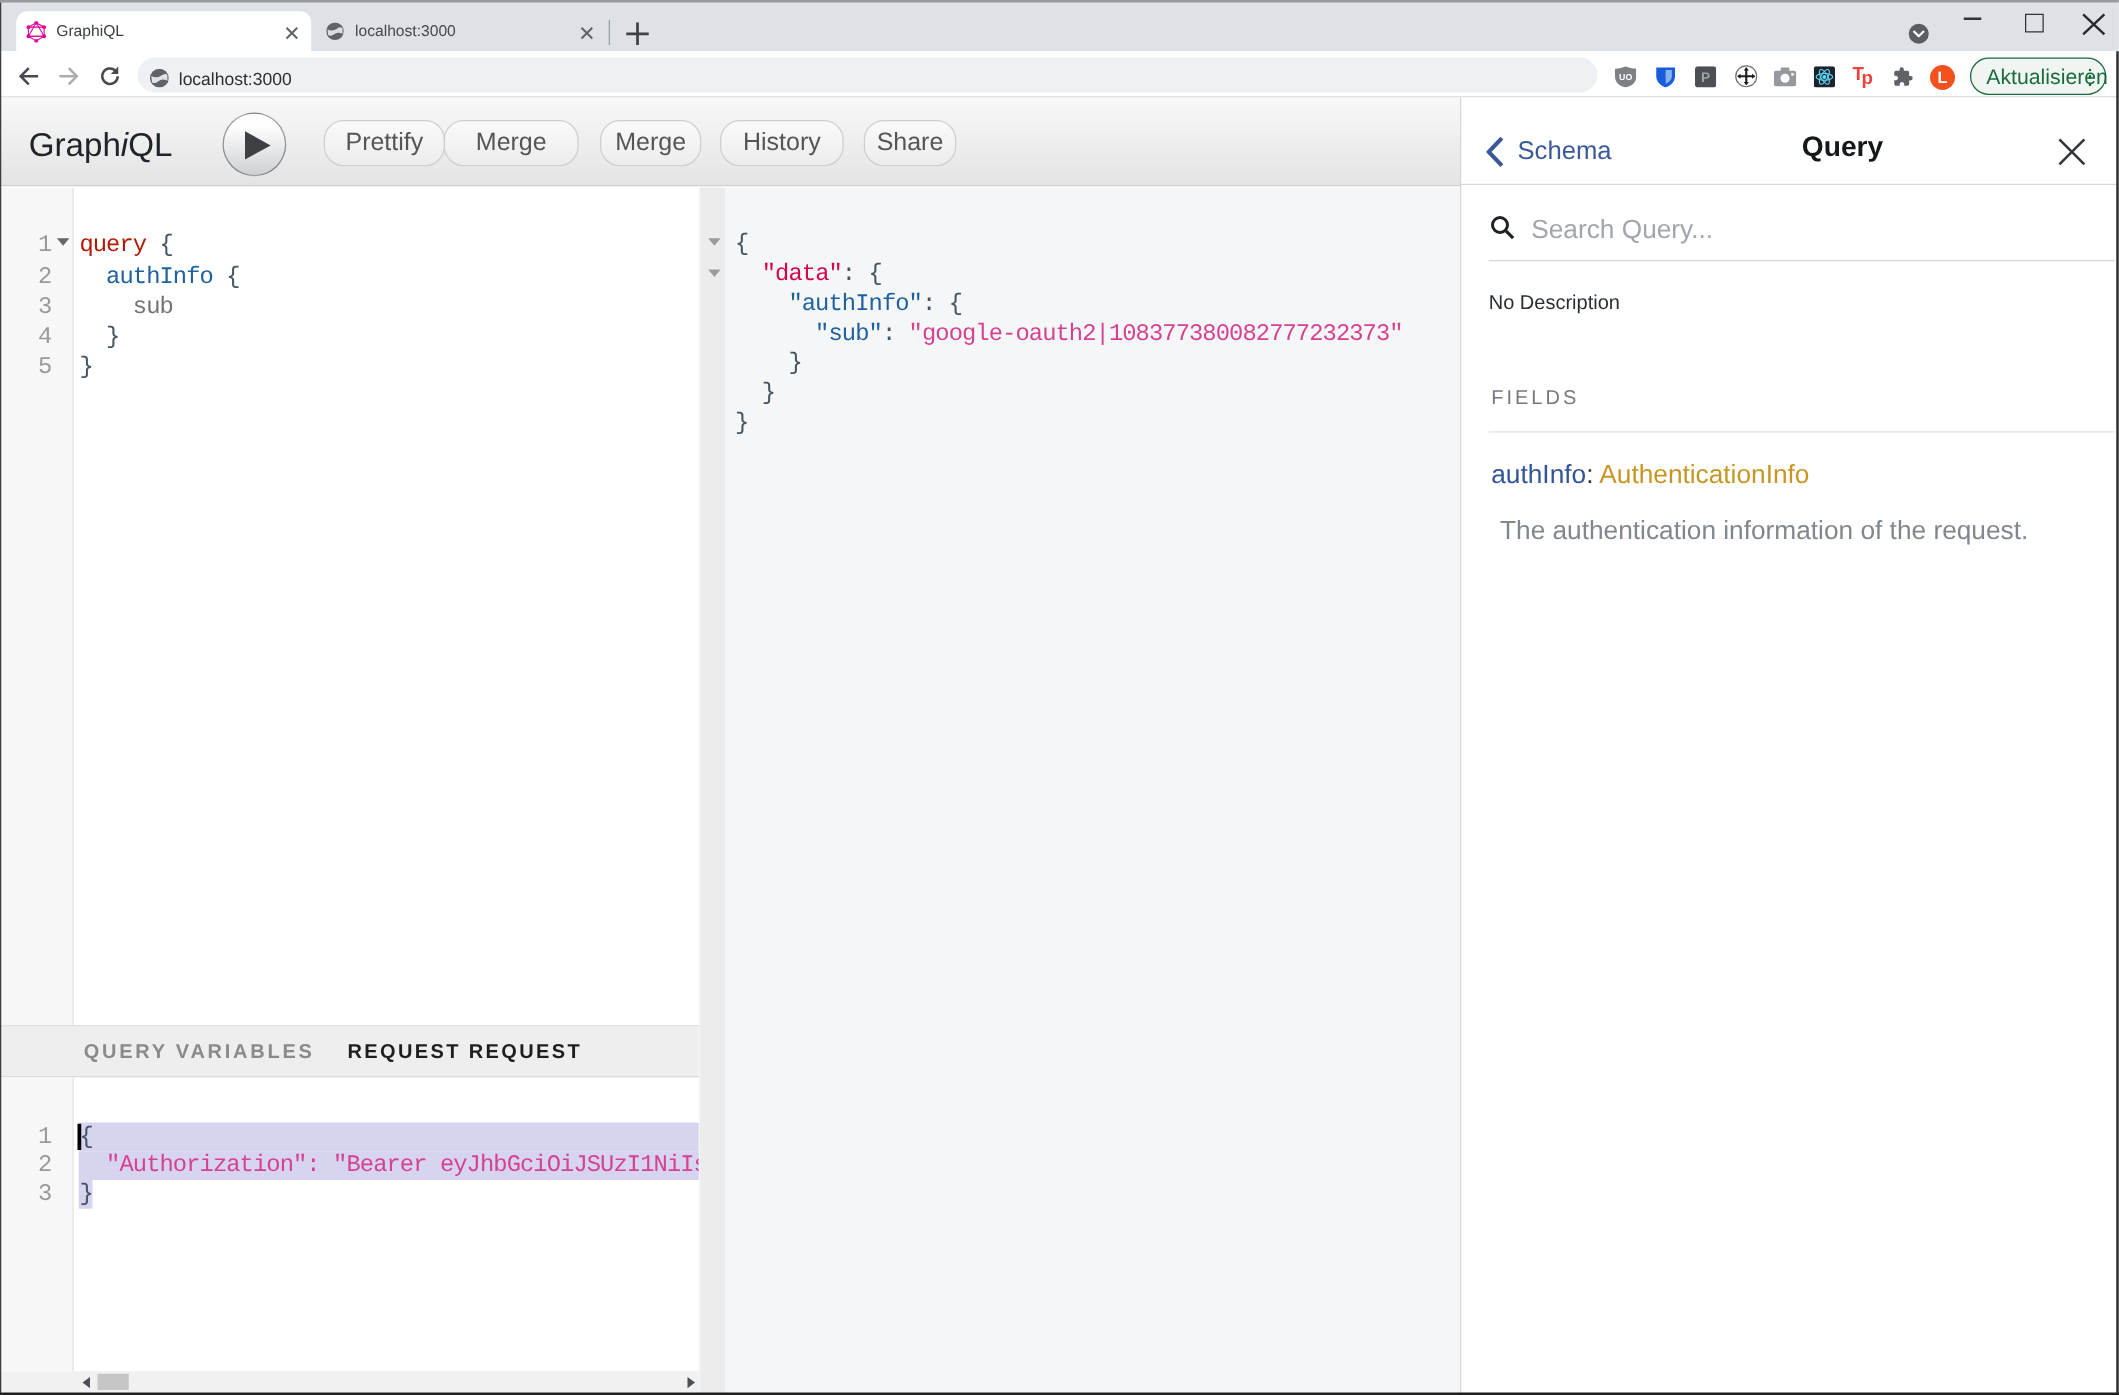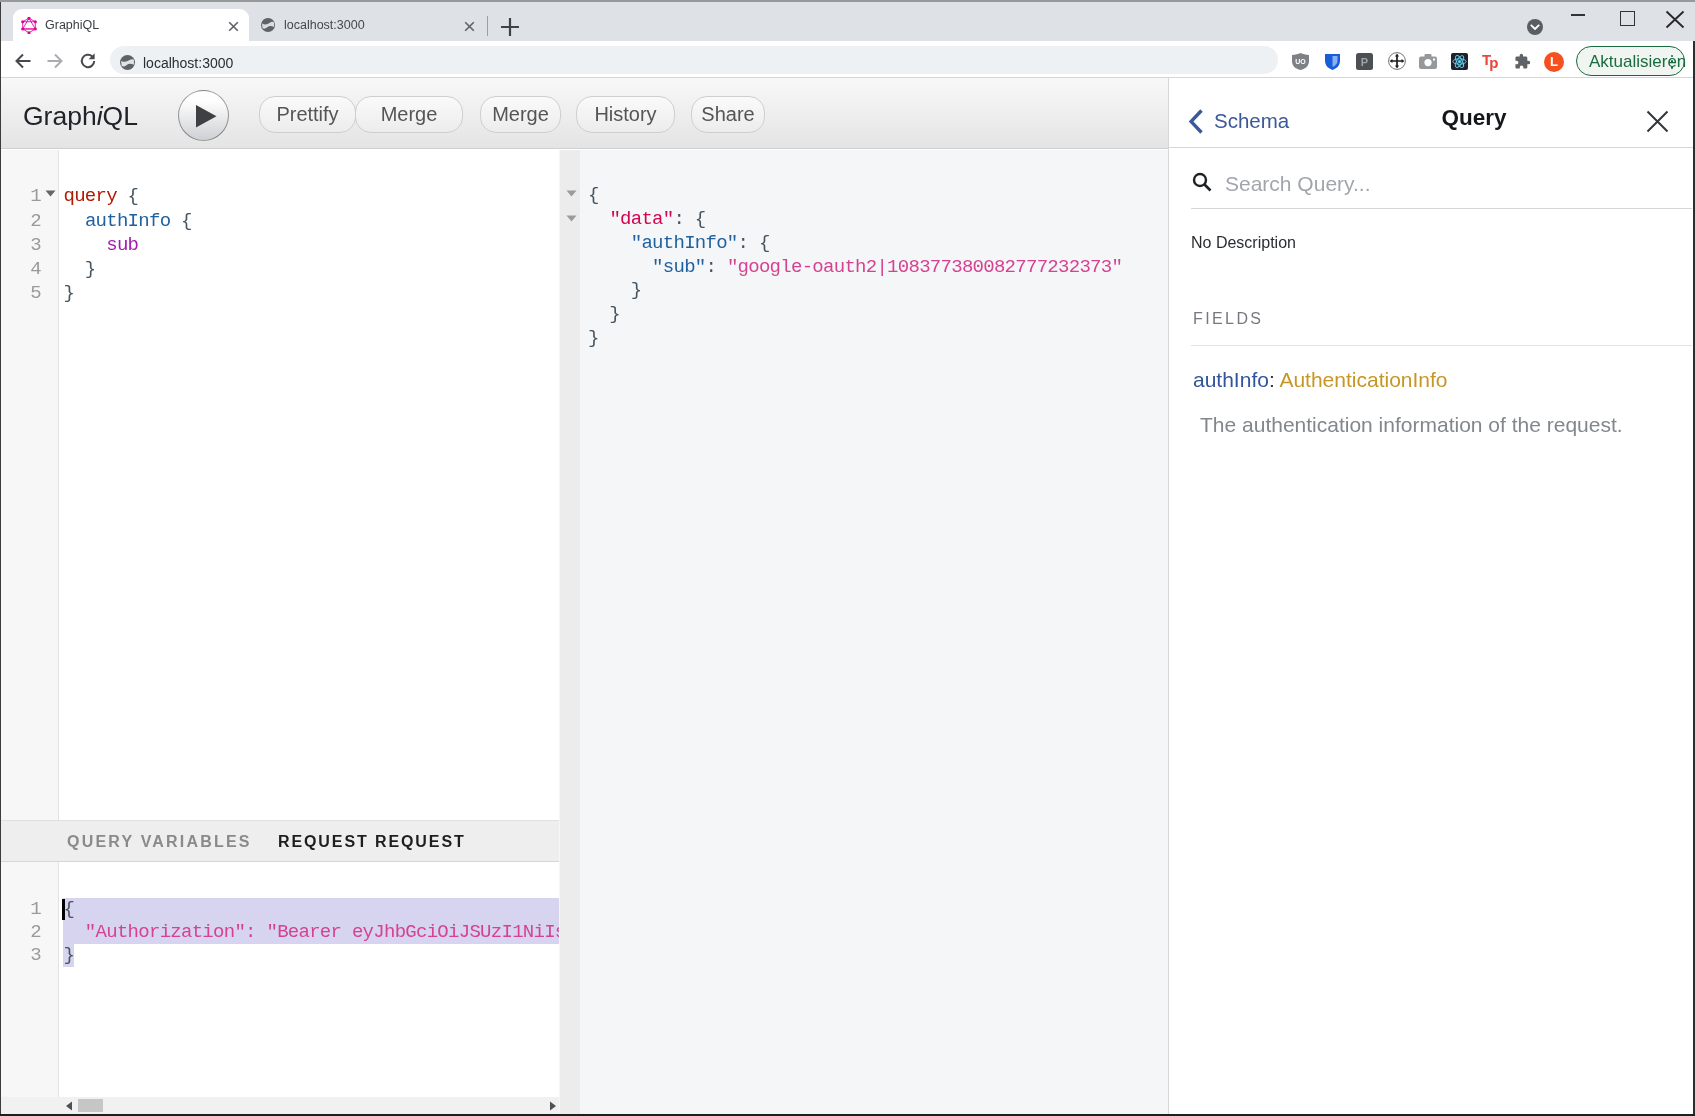--- a/index.html
+++ b/index.html
@@ -148,21 +148,21 @@
   <div class="abs mono" style="left:0;top:34.3px;width:41px;text-align:right;color:#9a9a9a;">1
 2
 3
 4
 5</div>
   <svg class="abs" style="left:44.5px;top:40px;" width="11" height="7">
       <path d="M0.5 0.5 L10.5 0.5 L5.5 6.5 Z" fill="#666"></path>
     </svg>
   <div class="abs mono" style="left:63.5px;top:34.3px;color:#455561;"><span style="color:#b11a04">query</span> {
   <span style="color:#1f61a0">authInfo</span> {
-    <span style="color:#a21caf">sub</span>
+    <span style="color:#737373">sub</span>
   }
 }</div>
 </div>
 
 <div class="abs" style="left:0;top:820px;width:560px;height:42px;background:#eee;border-top:1px solid #e0e0e0;border-bottom:1px solid #d6d6d6;"></div>
 <div class="abs" style="left:67px;top:834px;font-size:16px;line-height:16px;font-weight:bold;letter-spacing:2.2px;color:#8a8a8a;">QUERY VARIABLES</div>
 <div class="abs" style="left:278px;top:834px;font-size:16px;line-height:16px;font-weight:bold;letter-spacing:1.9px;color:#1e1e1e;">REQUEST REQUEST</div>
 
 <div class="abs" style="left:0;top:862px;width:560px;height:235px;background:#fff;overflow:hidden;">
   <div class="abs" style="left:0;top:0;width:59px;height:254px;background:#f7f7f7;border-right:1px solid #e3e3e3;"></div>

